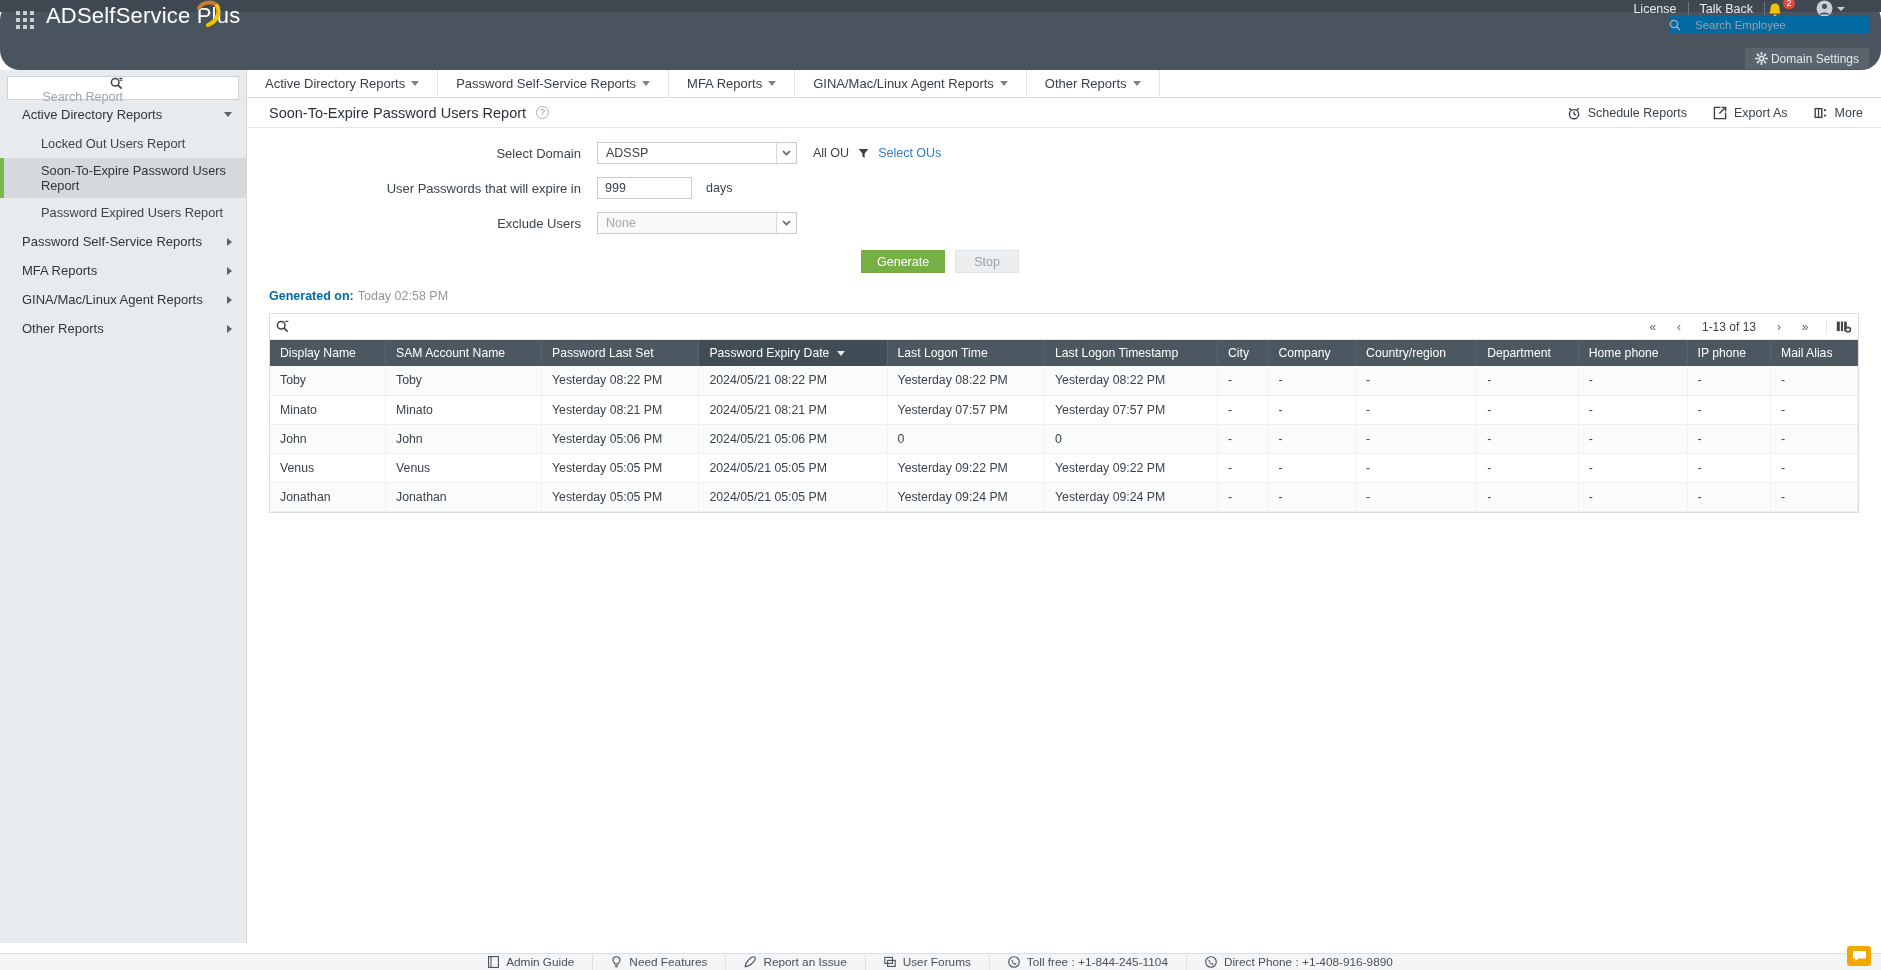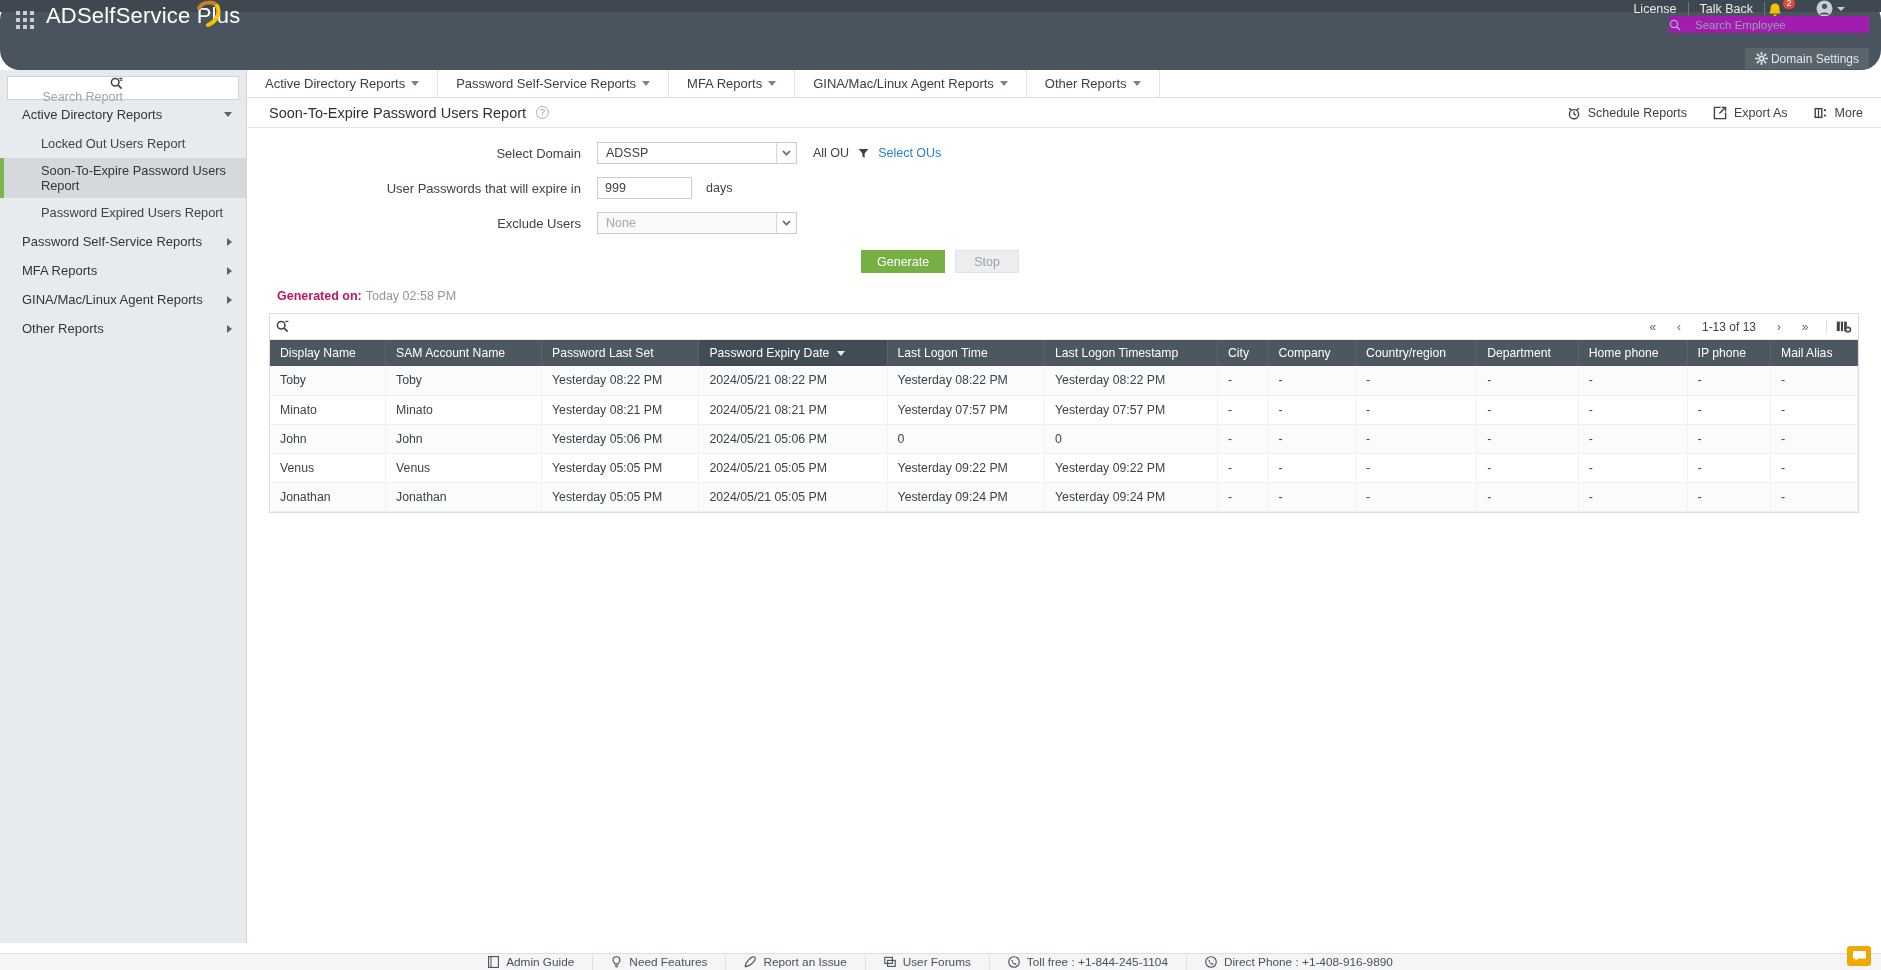--- a/index.html
+++ b/index.html
@@ -56,21 +56,21 @@
     background: #e04a3f; color: #fff; border-radius: 8px;
     font-size: 9px; line-height: 11px; padding: 0 3px; min-width: 12px; text-align: center;
   }
   .avatar-wrap {
     position: absolute; right: 36px; top: 0px; display:flex; align-items:center; gap:4px; cursor: pointer;
   }
   .caret-w { width:0; height:0; border-left:4px solid transparent; border-right:4px solid transparent; border-top:4px solid #c6ccd1; }
 
   .search-emp {
     position: absolute; right: 12px; top: 16px; width: 200px; height: 17px;
-    background: #a21caf; display: flex; align-items: center;
+    background: #0369a1; display: flex; align-items: center;
   }
   .search-emp .s-ico { width: 26px; text-align: center; color: #aab2b9; font-size: 11px; }
   .search-emp input {
     flex: 1; background: transparent; border: 0; outline: none;
     color: #cfd5da; font-size: 11.5px; font-family: "Liberation Sans", sans-serif;
   }
   .search-emp input::placeholder { color: #9aa3ab; }
 
   .domain-settings {
     position: absolute; right: 12px; top: 48px; height: 21px;
@@ -175,21 +175,21 @@
   .btn-gen {
     background: #76b045; color: #fff; border: 0; height: 23px; padding: 0 16px;
     font-size: 12.5px; cursor: pointer; font-family: "Liberation Sans", sans-serif;
   }
   .btn-stop {
     background: #eceef0; color: #9aa1a7; border: 1px solid #dfe3e6; height: 23px; padding: 0 18px;
     font-size: 12.5px; cursor: default; font-family: "Liberation Sans", sans-serif;
   }
 
   .genon { padding: 16px 0 10px 22px; font-size: 12.5px; color: #3c4349; }
-  .genon b { color: #be185d; margin-left: 8px; }
+  .genon b { color: #0369a1; }
   .genon span { color: #9197a0; margin-left: 4px; }
 
   
   .tbl-wrap { margin: 0 22px 0 22px; border: 1px solid #d9dde0; }
   .tbl-toolbar {
     height: 26px; background: #fff; display: flex; align-items: center;
     border-bottom: 1px solid #e2e5e8; padding: 0 6px;
   }
   .tbl-search-ico { width: 22px; text-align: center; color: #3d444a; font-size: 12px; cursor: pointer; }
   .pager { margin-left: auto; display: flex; align-items: center; }

